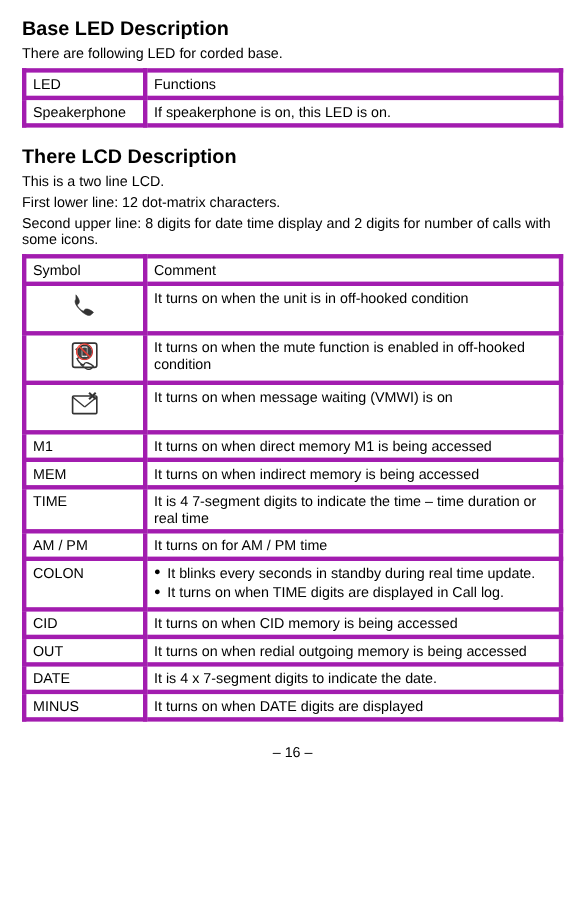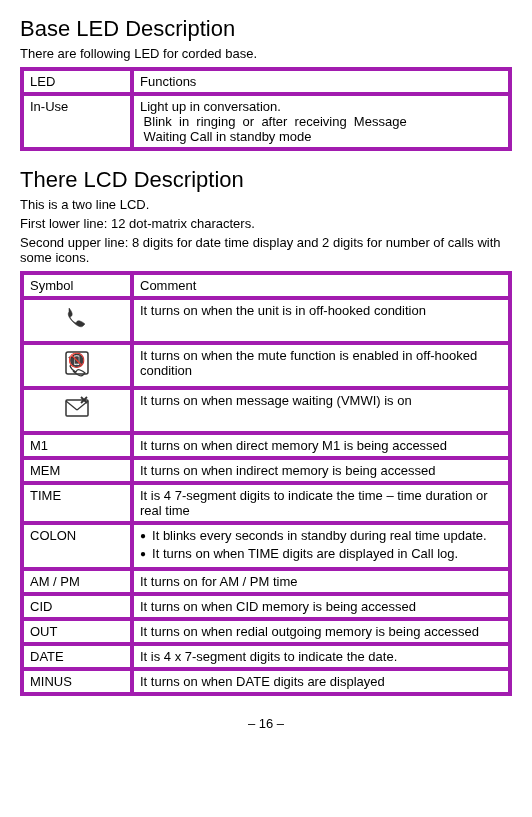--- a/index.html
+++ b/index.html
@@ -12,22 +12,22 @@
       font-family: Arial, sans-serif;
       font-size: 13px;
       background: #fff;
       color: #000;
       width: 532px;
       min-height: 817px;
       padding: 16px 20px 20px 20px;
     }
 
     h2 {
-      font-size: 22px;
-      font-weight: normal;
+      font-size: 18px;
+      font-weight: bold;
       margin-bottom: 4px;
     }
 
     p {
       font-size: 13px;
       margin-bottom: 4px;
     }
 
     .section {
       margin-bottom: 16px;
@@ -90,26 +90,22 @@
   <h2>Base LED Description</h2>
   <p>There are following LED for corded base.</p>
 
   <table>
     <tbody>
         <tr>
       <td>LED</td>
       <td>Functions</td>
     </tr>
     <tr>
-      <td>In-Use</td>
-      <td>
-        Light up in conversation.<br>
-        &nbsp;Blink&nbsp; in &nbsp;ringing &nbsp;or &nbsp;after &nbsp;receiving &nbsp;Message<br>
-        &nbsp;Waiting Call in standby mode
-      </td>
+      <td>Speakerphone</td>
+      <td>If speakerphone is on, this LED is on.</td>
     </tr>
   </tbody>
     </table>
 </div>
 
 <div class="section">
   <h2>There LCD Description</h2>
   <p>This is a two line LCD.</p>
   <p>First lower line: 12 dot-matrix characters.</p>
   <p>Second upper line: 8 digits for date time display and 2 digits for number of calls with some icons.</p>
@@ -170,41 +166,41 @@
       <td>MEM</td>
       <td>It turns on when indirect memory is being accessed</td>
     </tr>
 
     <tr>
       <td>TIME</td>
       <td>It is 4 7-segment digits to indicate the time – time duration or real time</td>
     </tr>
 
     <tr>
+      <td>AM / PM</td>
+      <td>It turns on for AM / PM time</td>
+    </tr>
+
+    <tr>
       <td>COLON</td>
       <td>
         <ul class="bullet-list">
           <li>
 
             <span>It blinks every seconds in standby during real time update.</span>
           </li>
           <li>
 
             <span>It turns on when TIME digits are displayed in Call log.</span>
           </li>
         </ul>
       </td>
     </tr>
 
     <tr>
-      <td>AM / PM</td>
-      <td>It turns on for AM / PM time</td>
-    </tr>
-
-    <tr>
       <td>CID</td>
       <td>It turns on when CID memory is being accessed</td>
     </tr>
 
     <tr>
       <td>OUT</td>
       <td>It turns on when redial outgoing memory is being accessed</td>
     </tr>
 
     <tr>

